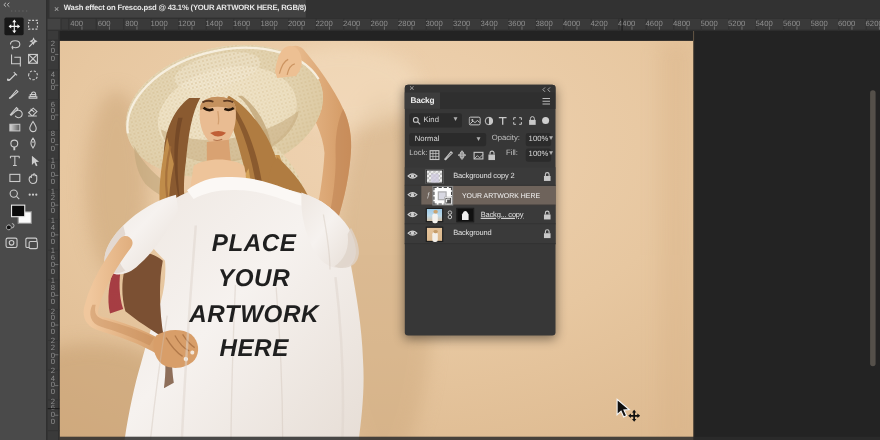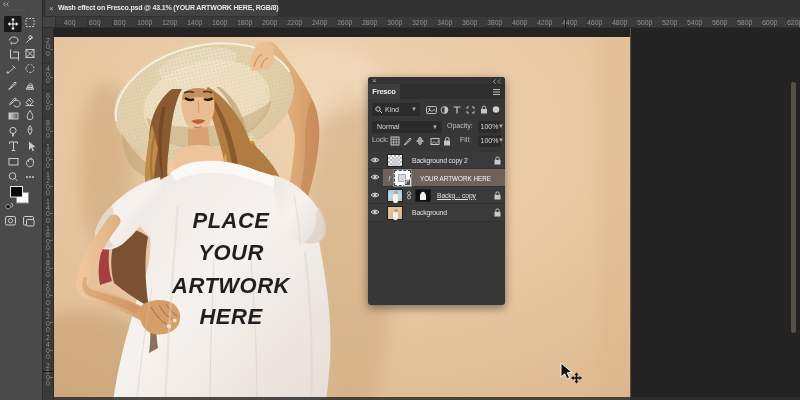--- a/index.html
+++ b/index.html
@@ -417,21 +417,21 @@
 
 </div>
 <div class="abs" id="panel">
  <div id="phead">
   <span style="position:absolute;left:4px;top:-1px;color:#aaa;font-size:8px">×</span>
   <svg style="position:absolute;right:4px;top:1.5px" width="9" height="5" viewBox="0 0 9 5">
           <path d="M3.5,0.5 l-2,2 2,2 M8,0.5 l-2,2 2,2" stroke="#a8a8a8" stroke-width="0.9" fill="none"></path>
         </svg>
  </div>
  <div id="ptabrow">
-        <div id="ptab">Fresco</div>
+        <div id="ptab">Backg</div>
   <svg style="position:absolute;right:5px;top:4px" width="7" height="8" viewBox="0 0 7 8">
           <g stroke="#bcbcbc" stroke-width="1">
             <path d="M0,1.5 h7 M0,4 h7 M0,6.5 h7"></path>
           </g>
         </svg>
  </div>
 
  <div class="prow" style="top:22px;height:21px">
   <div class="dbox" style="left:4px;top:4px;width:48px;height:13px;font-size:7px;line-height:13px">
    <svg style="position:absolute;left:3px;top:3px" width="8" height="8" viewBox="0 0 8 8">

